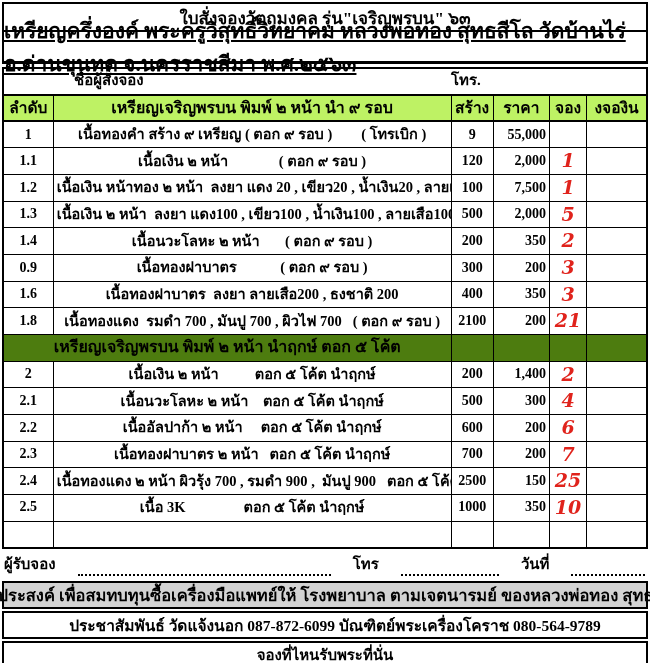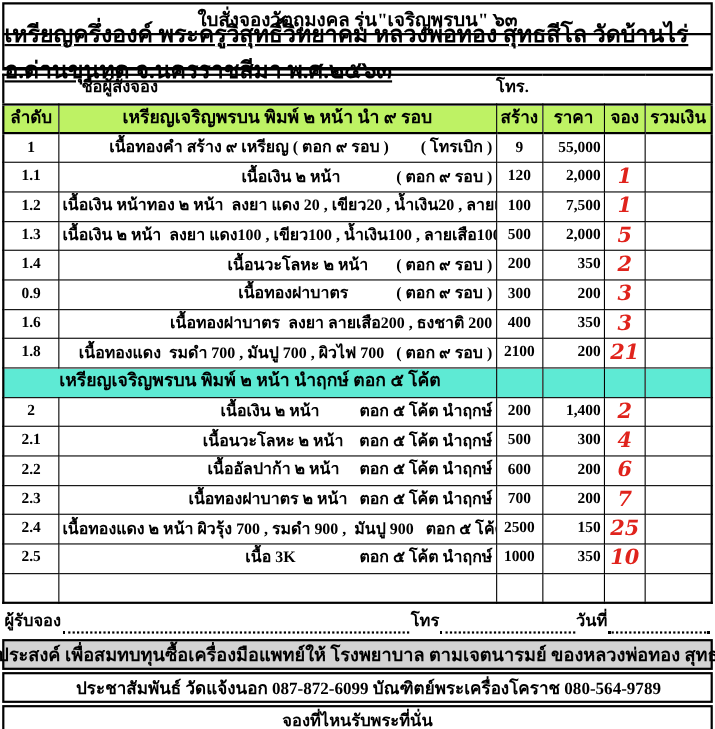--- a/index.html
+++ b/index.html
@@ -30,33 +30,33 @@
     font-weight:bold; height:25px; line-height:1.05;
   }
   tr.orderer-row td { border-bottom:2px solid #000; position:relative; }
   .orderer-name { position:absolute; left:70px; top:4px; font-size:15px; }
   .orderer-phone { position:absolute; left:447px; top:4px; font-size:15px; }
 
   tr.head-row td { background:#bef264; text-align:center; font-size:15.5px; border-bottom:2px solid #000; }
   tr.head-row td.desc { font-size:16px; }
 
   td.no    { text-align:center; font-size:14px; }
-  td.desc  { text-align:right; font-size:14.5px; padding-left:5px; }
+  td.desc  { text-align:center; font-size:14.5px; padding-left:5px; }
   td.made  { text-align:center; font-size:14px; }
   td.price { text-align:right; padding-right:9px; font-size:14px; }
   td.booked{
     text-align:center; font-size:19px; font-style:italic;
     font-family:"DejaVu Serif","Liberation Serif",serif;
     color:#e0231c;
   }
-  tr.section-row td { background:#5eead4; }
+  tr.section-row td { background:#4d7c0f; }
   td.section-label { text-align:center; font-size:16px; }
 
   .receiver-line {
-    display:flex; align-items:flex-end; margin:7px 2px 5px 2px; height:20px; font-size:15px;
+    display:flex; align-items:flex-end; margin:7px 2px 5px 2px; height:20px; font-size:15px;gap:21px;
   }
   .receiver-line .lbl { white-space:nowrap; }
   .leader { border-bottom:2px dotted #000; height:14px; margin:0 1px; }
   .l1 { flex-grow:31; } .l2 { flex-grow:12; } .l3 { flex-grow:9; }
 
   .banner {
     height:28px; display:flex; align-items:center; justify-content:center;
     margin-top:2px; white-space:nowrap;
   }
   .banner-purpose { background:#d3d3d3; font-size:16.5px; }
@@ -86,21 +86,21 @@
           <span class="orderer-name">ชื่อผู้สั่งจอง</span>
           <span class="orderer-phone">โทร.</span>
         </td>
       </tr>
       <tr class="head-row">
         <td class="no">ลำดับ</td>
         <td class="desc">เหรียญเจริญพรบน พิมพ์ ๒ หน้า นำ ๙ รอบ</td>
         <td>สร้าง</td>
         <td>ราคา</td>
         <td>จอง</td>
-        <td>รวมเงิน</td>
+        <td>งจองิน</td>
       </tr>
     <tr>
           <td class="no">1</td>
           <td class="desc">เนื้อทองคำ สร้าง ๙ เหรียญ ( ตอก ๙ รอบ )&nbsp;&nbsp;&nbsp;&nbsp;&nbsp;&nbsp;&nbsp;&nbsp;( โทรเบิก )</td>
           <td class="made">9</td>
           <td class="price">55,000</td>
           <td class="booked"></td>
           <td class="total"></td>
         </tr>
         <tr>

